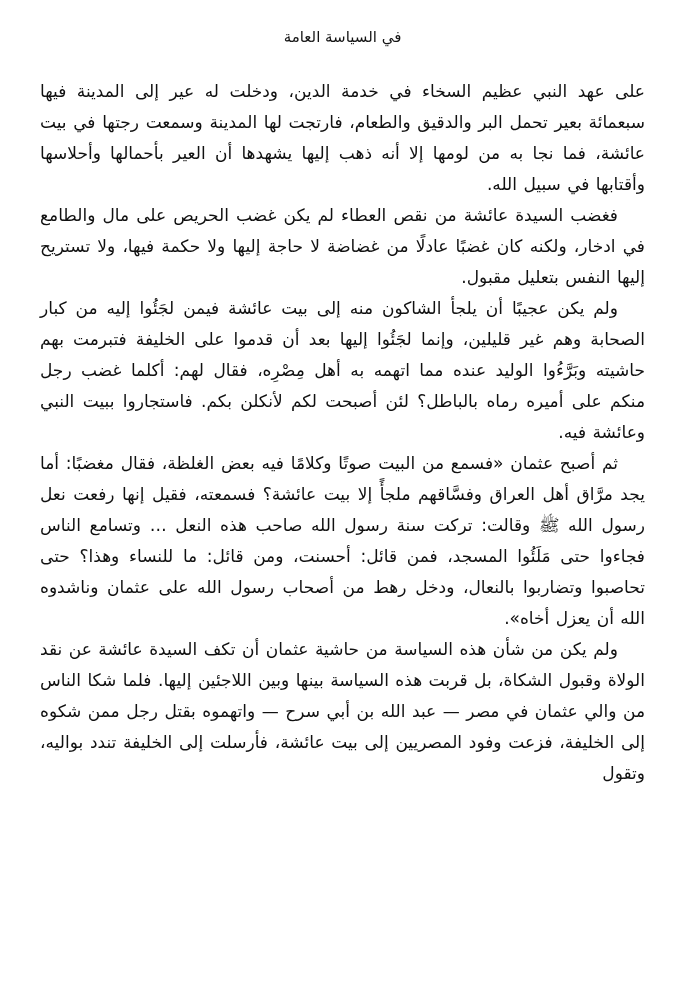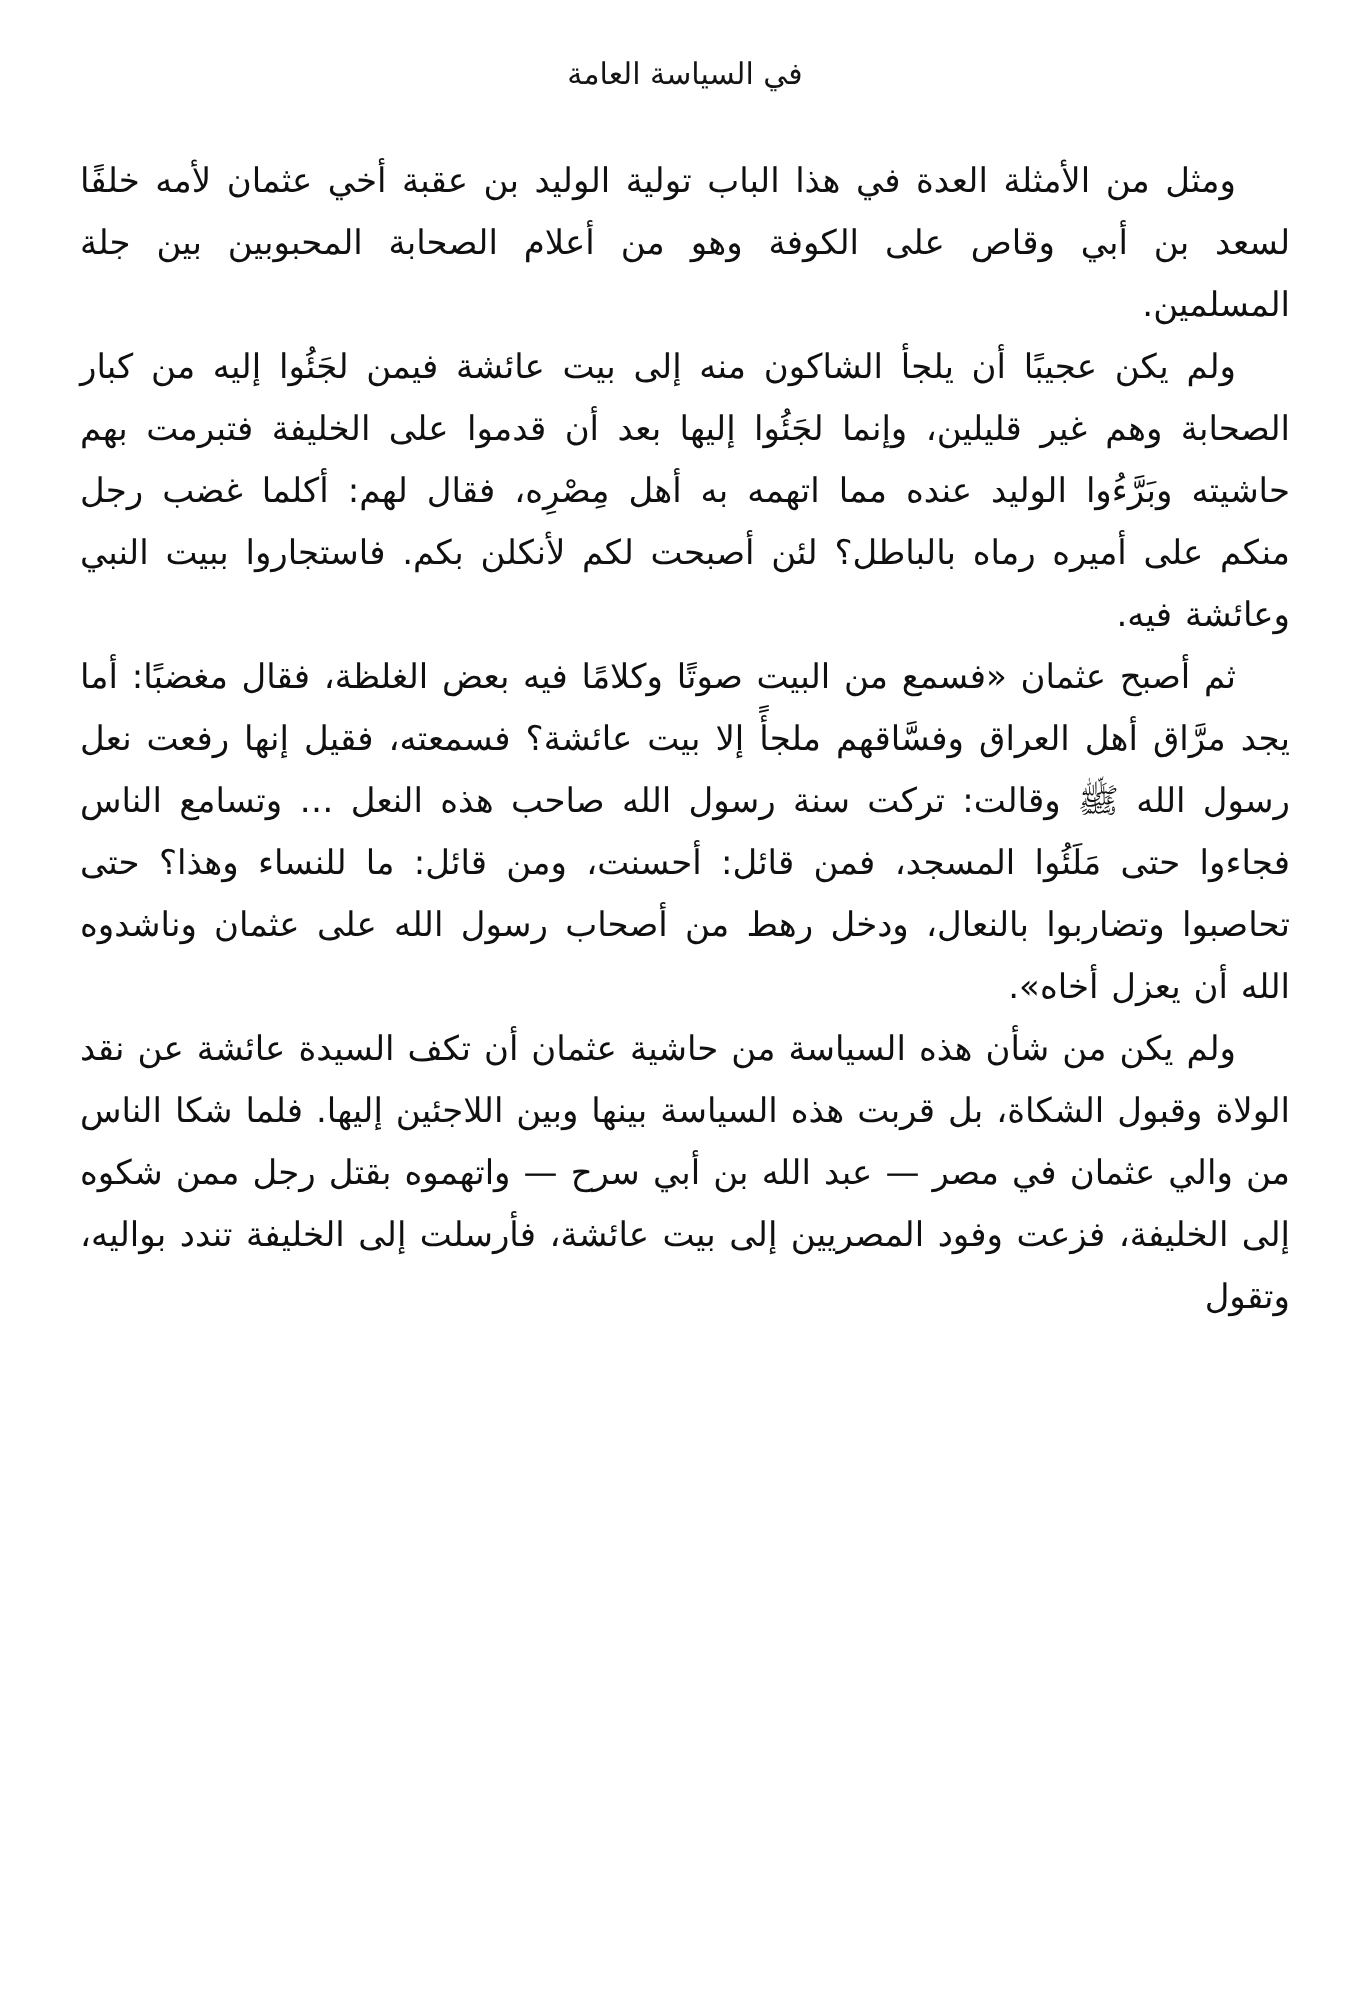--- a/index.html
+++ b/index.html
@@ -43,18 +43,19 @@
     text-indent: 0;
   }
 </style>
 </head>
 <body>
 
 <div class="page">
   <h1 class="chapter-title">في السياسة العامة</h1>
 
   <div class="body-text">
-    <p class="para">ومثل من الأمثلة العدة في هذا الباب تولية الوليد بن عقبة أخي عثمان لأمه خلفًا لسعد بن أبي وقاص على الكوفة وهو من أعلام الصحابة المحبوبين بين جلة المسلمين.</p>
+    <p class="para first">على عهد النبي عظيم السخاء في خدمة الدين، ودخلت له عير إلى المدينة فيها سبعمائة بعير تحمل البر والدقيق والطعام، فارتجت لها المدينة وسمعت رجتها في بيت عائشة، فما نجا به من لومها إلا أنه ذهب إليها يشهدها أن العير بأحمالها وأحلاسها وأقتابها في سبيل الله.</p>
+    <p class="para">فغضب السيدة عائشة من نقص العطاء لم يكن غضب الحريص على مال والطامع في ادخار، ولكنه كان غضبًا عادلًا من غضاضة لا حاجة إليها ولا حكمة فيها، ولا تستريح إليها النفس بتعليل مقبول.</p>
     <p class="para">ولم يكن عجيبًا أن يلجأ الشاكون منه إلى بيت عائشة فيمن لجَئُوا إليه من كبار الصحابة وهم غير قليلين، وإنما لجَئُوا إليها بعد أن قدموا على الخليفة فتبرمت بهم حاشيته وبَرَّءُوا الوليد عنده مما اتهمه به أهل مِصْرِه، فقال لهم: أكلما غضب رجل منكم على أميره رماه بالباطل؟ لئن أصبحت لكم لأنكلن بكم. فاستجاروا ببيت النبي وعائشة فيه.</p>
     <p class="para">ثم أصبح عثمان «فسمع من البيت صوتًا وكلامًا فيه بعض الغلظة، فقال مغضبًا: أما يجد مرَّاق أهل العراق وفسَّاقهم ملجأً إلا بيت عائشة؟ فسمعته، فقيل إنها رفعت نعل رسول الله ﷺ وقالت: تركت سنة رسول الله صاحب هذه النعل … وتسامع الناس فجاءوا حتى مَلَئُوا المسجد، فمن قائل: أحسنت، ومن قائل: ما للنساء وهذا؟ حتى تحاصبوا وتضاربوا بالنعال، ودخل رهط من أصحاب رسول الله على عثمان وناشدوه الله أن يعزل أخاه».</p>
     <p class="para">ولم يكن من شأن هذه السياسة من حاشية عثمان أن تكف السيدة عائشة عن نقد الولاة وقبول الشكاة، بل قربت هذه السياسة بينها وبين اللاجئين إليها. فلما شكا الناس من والي عثمان في مصر — عبد الله بن أبي سرح — واتهموه بقتل رجل ممن شكوه إلى الخليفة، فزعت وفود المصريين إلى بيت عائشة، فأرسلت إلى الخليفة تندد بواليه، وتقول</p>
   </div>
 </div>
 
 </body></html>

